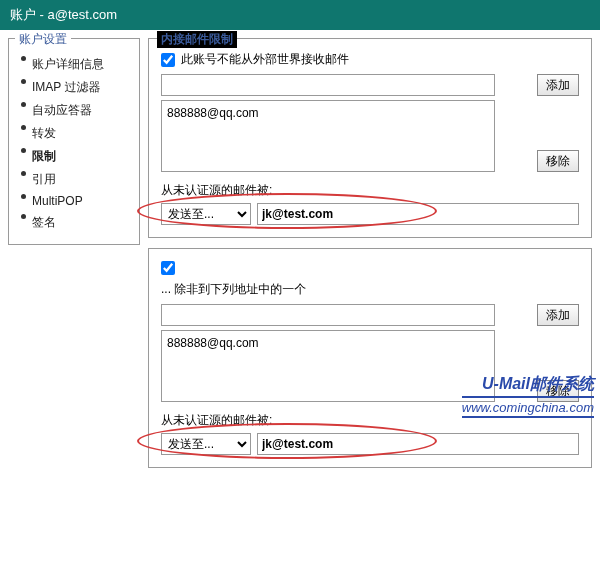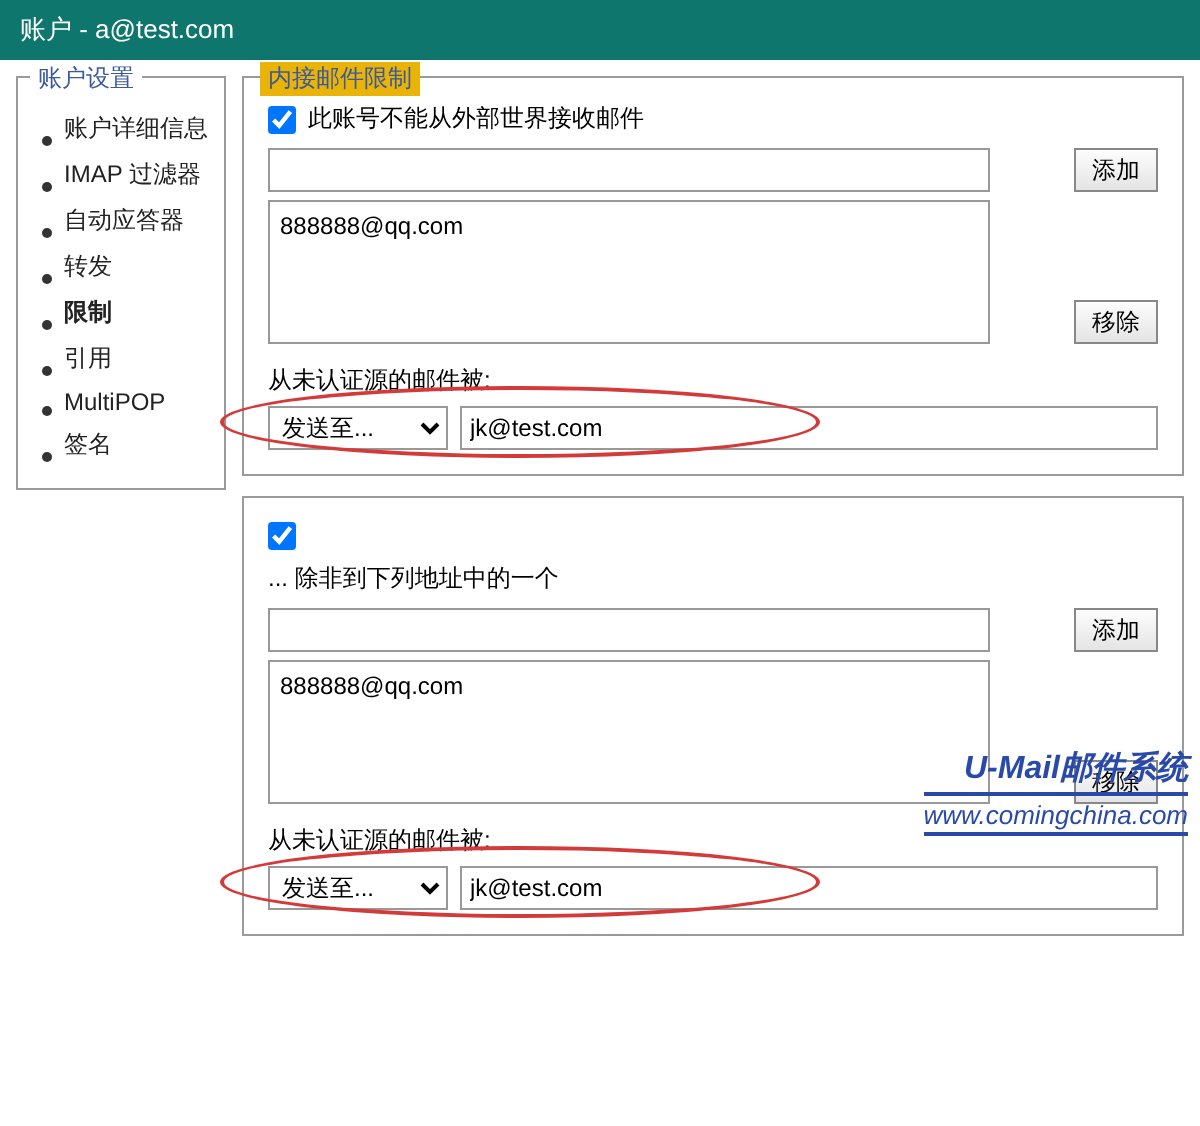--- a/index.html
+++ b/index.html
@@ -6,50 +6,50 @@
   body { font-family: Arial, "Microsoft YaHei", sans-serif; font-size: 12px; background: #fff; width: 600px; }
   
   .titlebar { background: #0f766e; color: #fff; padding: 6px 10px; font-size: 13px; }
   
   .toolbar { border-bottom: 1px solid #a0a0a0; padding: 6px 8px; display: flex; gap: 14px; background: #fff; }
   .tool-btn { display: flex; align-items: center; gap: 4px; cursor: pointer; color: #1a3a8a; font-size: 12px; }
   .tool-btn .icon { width: 14px; height: 14px; display: inline-block; }
   
   .content { display: flex; align-items: flex-start; padding: 8px; gap: 8px; }
   
-  .sidebar { border: 1px solid #9a9a9a; width: 105px; padding: 4px 0; position: relative; }
+  .sidebar { border: 1px solid #9a9a9a; width: 132px; padding: 4px 0; position: relative; }
   .sidebar-legend { position: absolute; top: -8px; left: 6px; background: #fff; padding: 0 4px; color: #3a5a9a; font-size: 12px; }
   .sidebar ul { list-style: none; padding: 10px 6px 6px 6px; }
-  .sidebar li { padding: 3px 2px 3px 6px; cursor: pointer; color: #222; display: flex; align-items: flex-end; gap: 6px; }
+  .sidebar li { padding: 3px 2px 3px 6px; cursor: pointer; color: #222; display: flex; align-items: flex-start; gap: 6px; }
   .sidebar li .bullet { width: 5px; height: 5px; background: #333; border-radius: 50%; display: inline-block; flex-shrink: 0; }
   .sidebar li.active { font-weight: bold; }
   
   .main { flex: 1; display: flex; flex-direction: column; gap: 10px; }
   
   .fieldset { border: 1px solid #9a9a9a; padding: 10px 12px 12px 12px; position: relative; }
-  .fieldset-legend { position: absolute; top: -8px; left: 8px; background: #eab308; padding: 0 4px; color: #3a5a9a; font-size: 12px; }
+  .fieldset-legend { position: absolute; top: -8px; left: 8px; background: #000000; padding: 0 4px; color: #3a5a9a; font-size: 12px; font-weight: bold; }
   
   .check-row { display: flex; align-items: center; gap: 6px; margin: 2px 0 6px 0; }
   .check-row input[type=checkbox] { width: 14px; height: 14px; }
   
   .except-label { margin: 4px 0 6px 0; }
   
   .input-row { display: flex; gap: 6px; margin-bottom: 4px; }
   .input-row input[type=text] { flex: 1; border: 1px solid #999; padding: 3px 4px; height: 22px; font-size: 12px; }
   .btn { background: linear-gradient(#fdfdfd, #e4e4e4); border: 1px solid #888; padding: 2px 0; cursor: pointer; font-size: 12px; height: 22px; min-width: 42px; margin-left: 36px; }
   
   .list-row { display: flex; gap: 6px; align-items: flex-end; }
   .listbox { flex: 1; border: 1px solid #999; height: 72px; padding: 4px 5px; font-size: 12px; background: #fff; overflow: auto; }
   .listbox div { padding: 1px 0; }
   
   .auth-label { margin: 10px 0 4px 0; }
   
   .auth-row { display: flex; gap: 6px; align-items: center; position: relative; }
   .auth-row select { width: 90px; border: 1px solid #999; height: 22px; font-size: 12px; padding: 2px; background: #fff; }
-  .auth-row input[type=text] { flex: 1; border: 1px solid #999; height: 22px; padding: 3px 4px; font-size: 12px; }
+  .auth-row input[type=text] { flex: 1; border: 1px solid #999; height: 22px; padding: 3px 4px; font-size: 12px; font-weight: bold; }
   
   .highlight-oval { position: absolute; border: 2px solid #d43a3a; border-radius: 50%/50%; pointer-events: none; }
   .oval1 { left: -24px; top: -10px; width: 300px; height: 36px; }
   .oval2 { left: -24px; top: -10px; width: 300px; height: 36px; }
   
   .watermark { position: absolute; right: 6px; bottom: 58px; text-align: right; pointer-events: none; }
   .wm-title { color: #2a4aaa; font-size: 16px; font-style: italic; font-weight: bold; border-bottom: 2px solid #2a4aaa; padding-bottom: 1px; }
   .wm-url { color: #2a4aaa; font-size: 13px; font-style: italic; border-bottom: 2px solid #2a4aaa; margin-top: 2px; padding-bottom: 1px; }
   
   .wrap { position: relative; }

